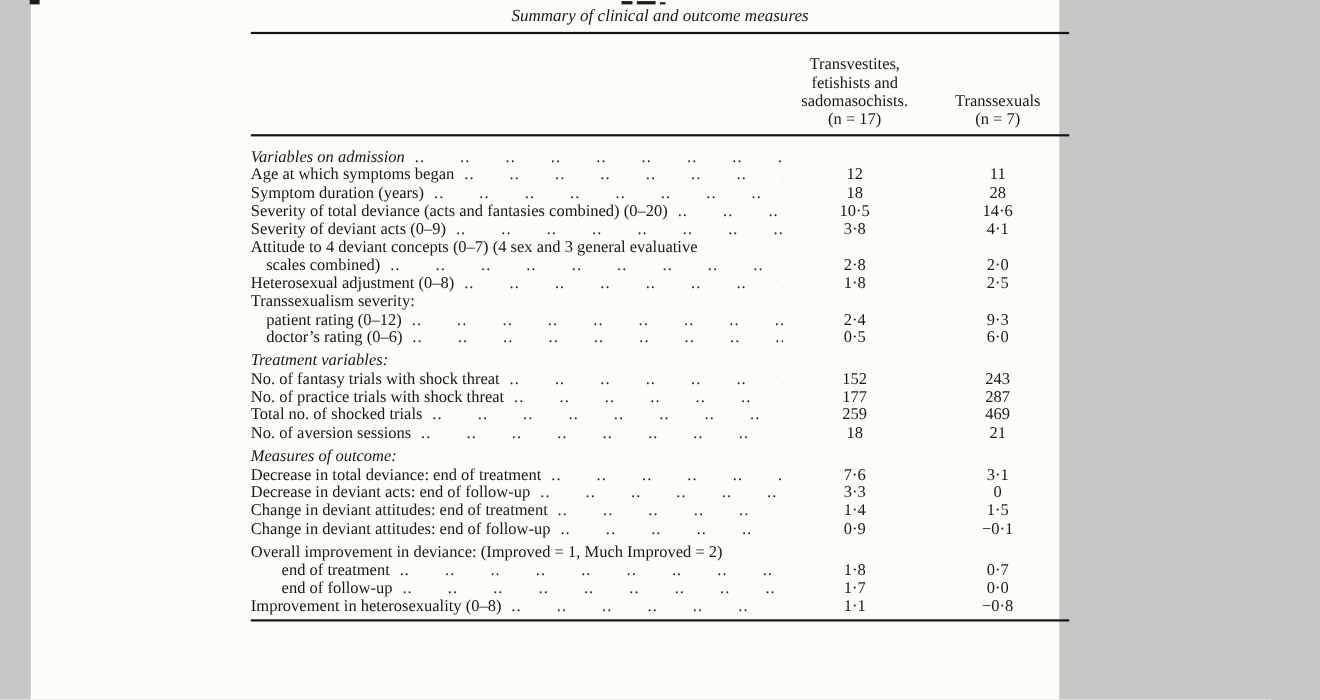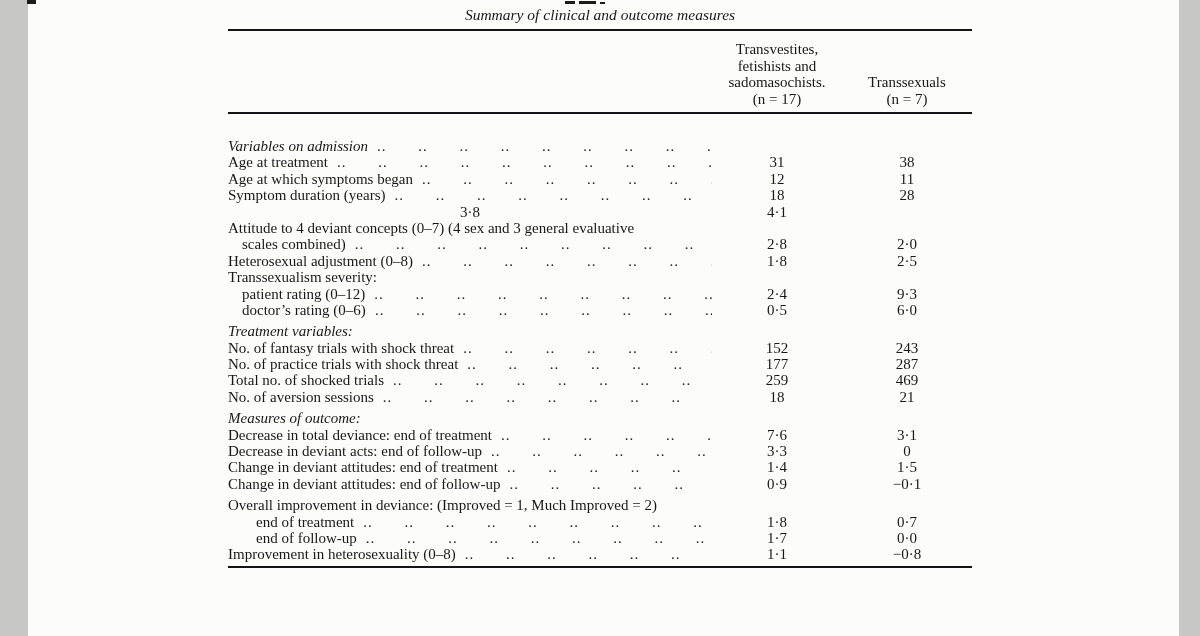--- a/index.html
+++ b/index.html
@@ -4,41 +4,41 @@
 <style>
   html,body{margin:0;padding:0;}
   body{
     width:1200px;height:636px;position:relative;overflow:hidden;
     background:#c7c7c5;
     font-family:"Liberation Serif","DejaVu Serif",serif;
     color:#181818;
     -webkit-font-smoothing:antialiased;
   }
   .page{
-    position:absolute;left:28px;top:0;width:1151px;height:636px;
+    position:absolute;left:28px;top:0;width:935px;height:636px;
     background:#fcfcf9;
   }
   .artifact{position:absolute;background:#1c1c1c;}
   .sheet{
     position:absolute;left:200px;top:6px;width:744px;
   }
   .titleblock{text-align:center;}
   .title{font-style:italic;font-size:15.5px;line-height:18px;}
   .subtitle{font-size:15.5px;line-height:17px;}
   .rule{background:#141414;height:2px;width:100%;}
   .rule.top{margin-top:5px;}
   .hdr{
     display:grid;grid-template-columns:1fr 130px 130px;
-    align-items:end;padding:10px 0 5px 0;
+    align-items:end;padding:20px 0 5px 0;
   }
   .colhead{
     text-align:center;font-size:15px;line-height:16.5px;
     white-space:pre-line;
   }
-  .tbody{padding-top:19px;}
+  .tbody{padding-top:6px;}
   .trow{
     display:grid;grid-template-columns:1fr 130px 130px;
     height:16.4px;line-height:16.4px;font-size:15px;
   }
   .trow.sec{margin-top:5px;}
   .trow.ital .lbl{font-style:italic;}
   .cl{display:flex;overflow:hidden;white-space:nowrap;}
   .lbl{flex:0 0 auto;}
   .leaders{
     flex:1 1 auto;overflow:hidden;white-space:nowrap;
@@ -85,43 +85,47 @@
         <div class="trow sec ital">
           <div class="cl">
             <span class="lbl">Variables on admission</span>
             <span class="leaders"></span>
           </div>
           <div class="cv"></div>
           <div class="cv"></div>
         </div>
         <div class="trow">
           <div class="cl">
-            <span class="lbl">Age at treatment</span>
-            <span class="leaders"></span>
-          </div>
-          <div class="cv">31</div>
-          <div class="cv">38</div>
-        </div>
-        <div class="trow">
-          <div class="cl">
             <span class="lbl">Age at which symptoms began</span>
             <span class="leaders"></span>
           </div>
           <div class="cv">12</div>
           <div class="cv">11</div>
         </div>
         <div class="trow">
           <div class="cl">
             <span class="lbl">Symptom duration (years)</span>
             <span class="leaders"></span>
           </div>
           <div class="cv">18</div>
           <div class="cv">28</div>
         </div>
         <div class="trow">
+          <div class="cl">
+            <span class="lbl">Severity of total deviance (acts and fantasies combined) (0–20)</span>
+            <span class="leaders"></span>
+          </div>
+          <div class="cv">10·5</div>
+          <div class="cv">14·6</div>
+        </div>
+        <div class="trow">
+          <div class="cl">
+            <span class="lbl">Severity of deviant acts (0–9)</span>
+            <span class="leaders"></span>
+          </div>
           <div class="cv">3·8</div>
           <div class="cv">4·1</div>
         </div>
         <div class="trow">
           <div class="cl">
             <span class="lbl">Attitude to 4 deviant concepts (0–7) (4 sex and 3 general evaluative</span>
           </div>
           <div class="cv"></div>
           <div class="cv"></div>
         </div>

